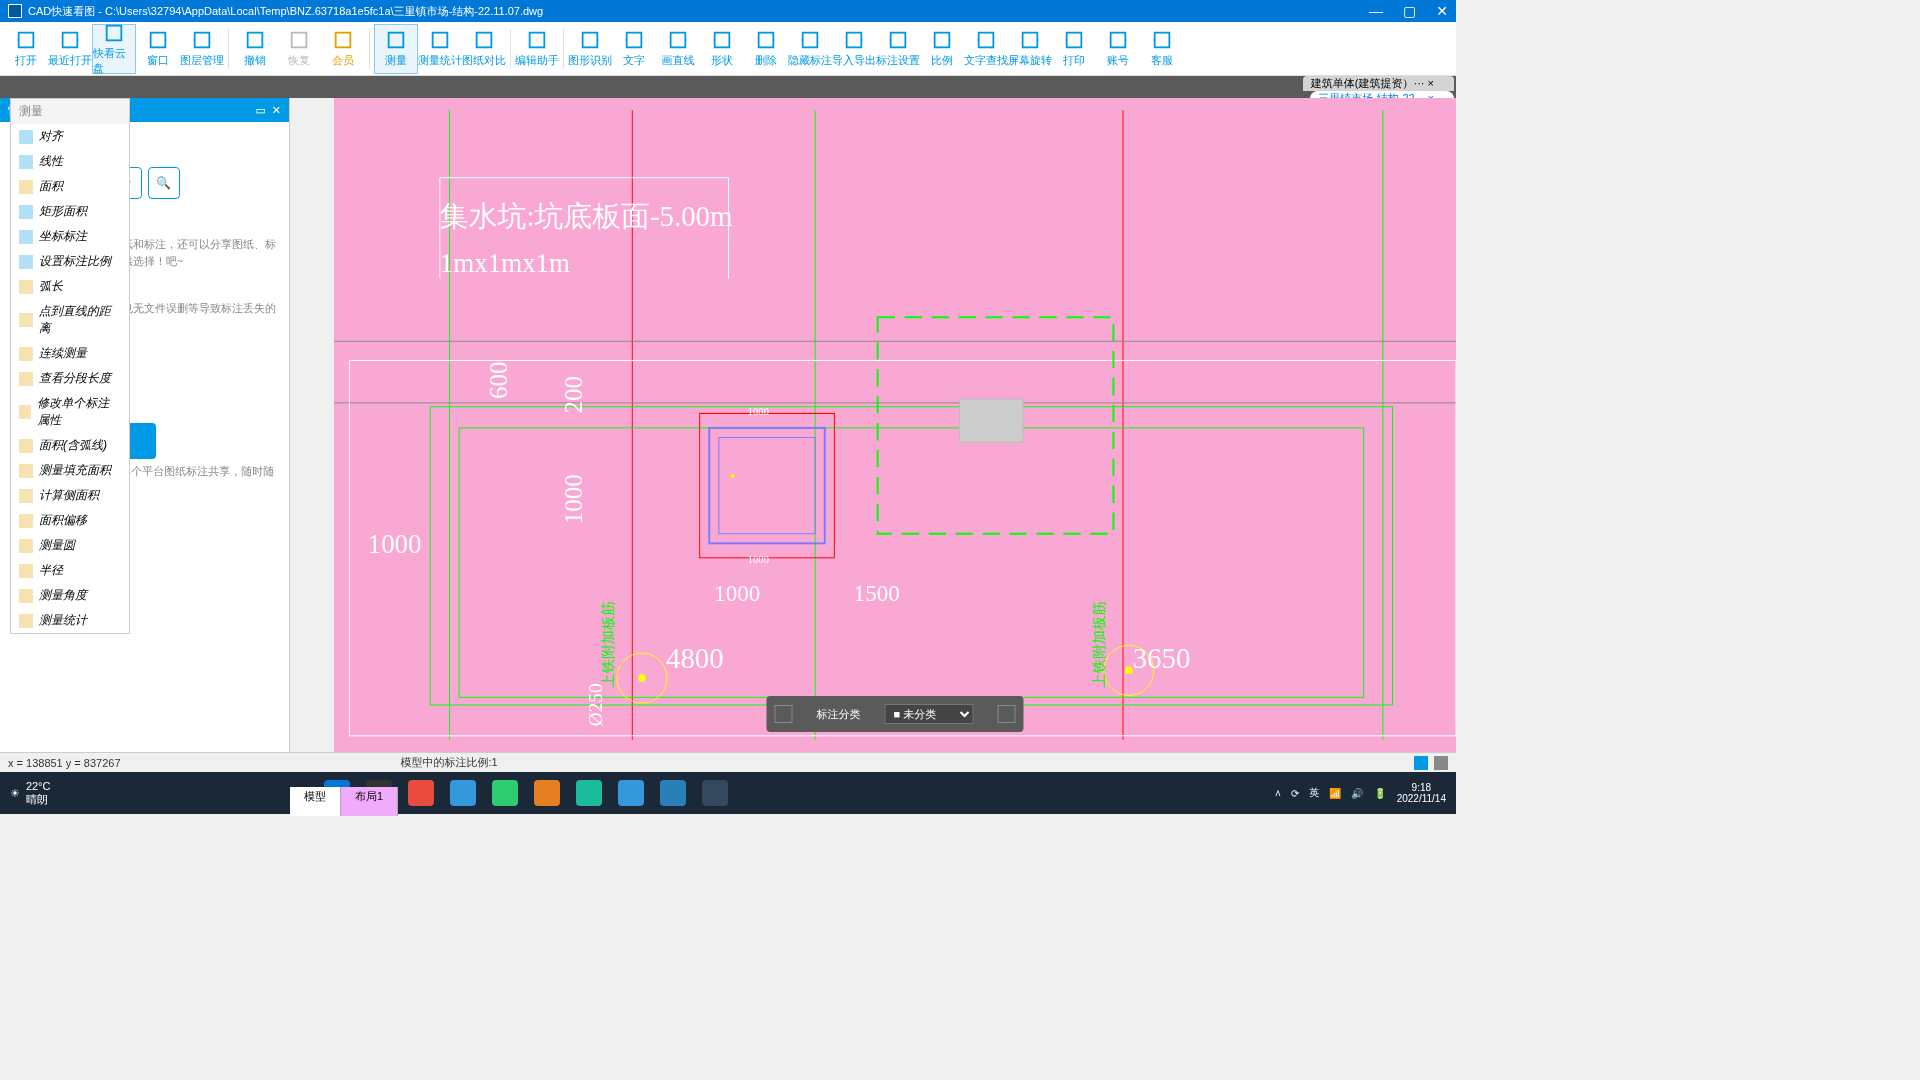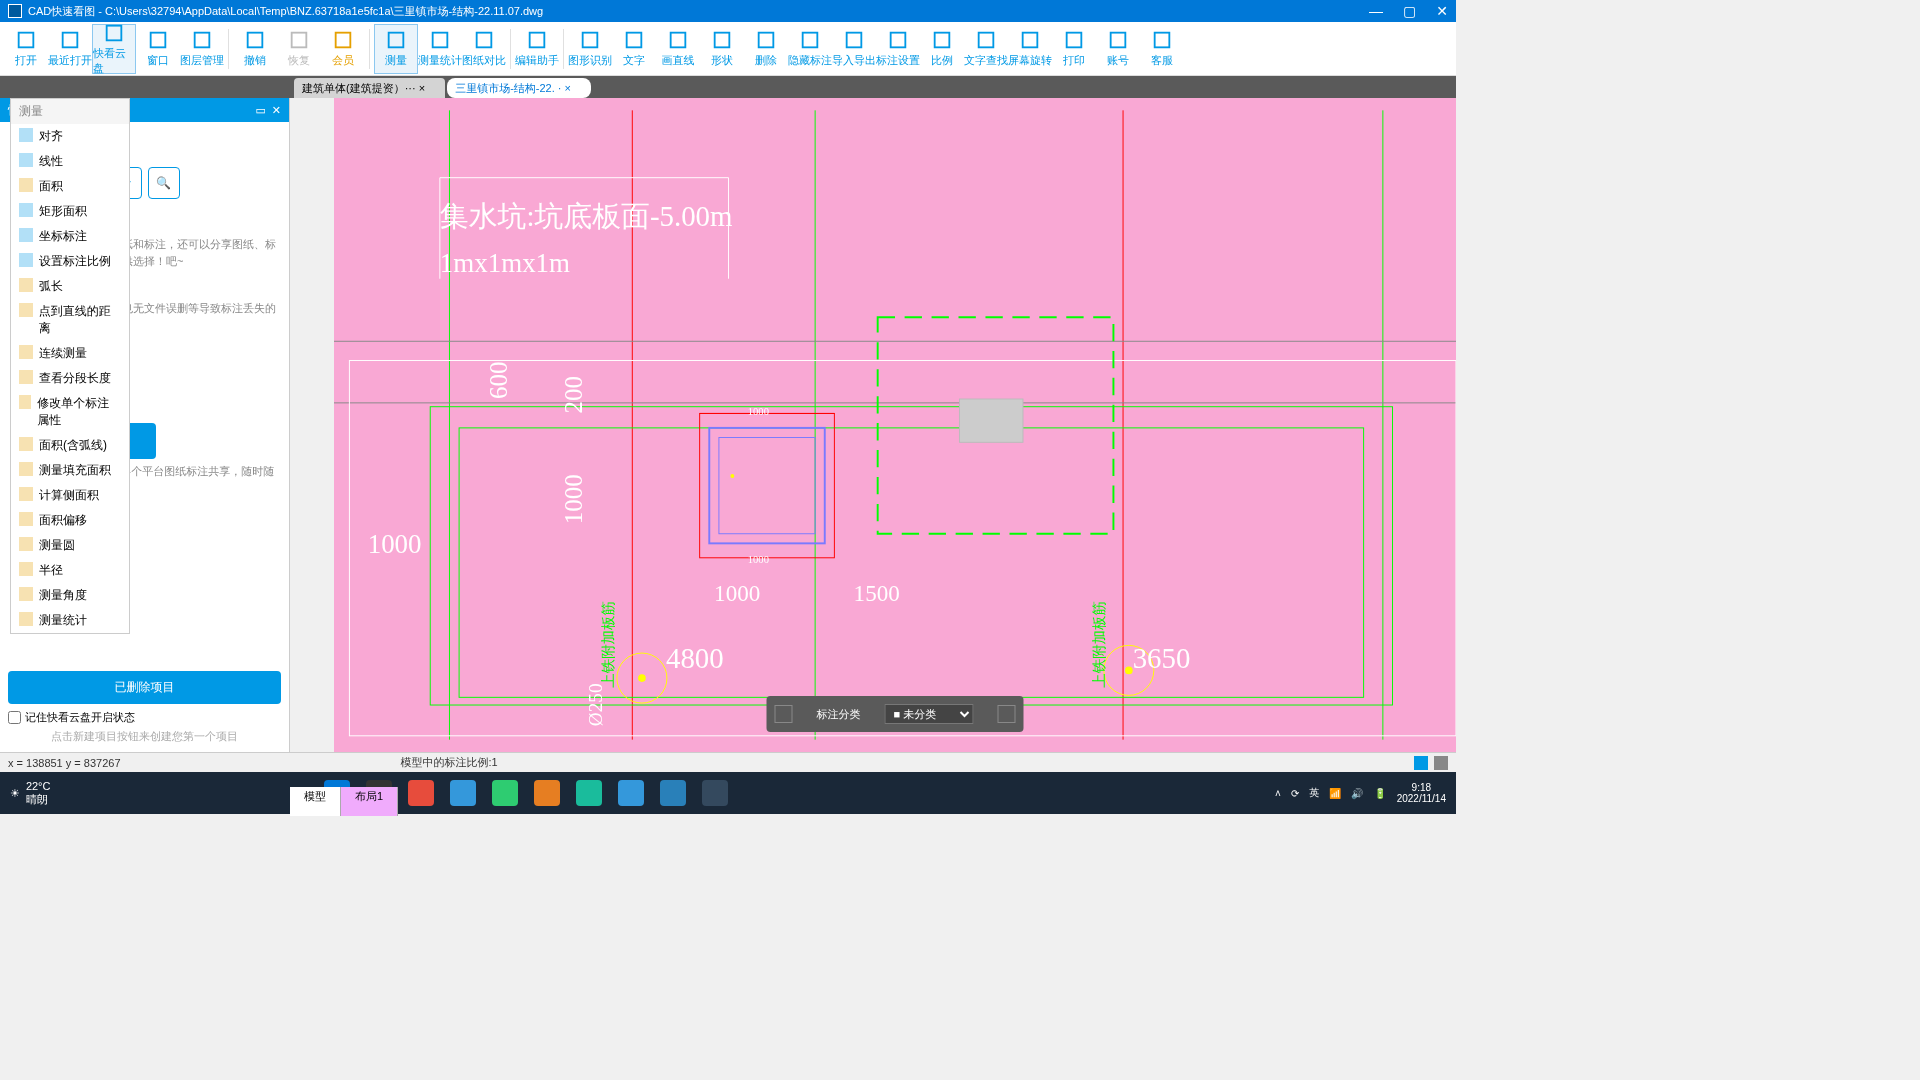--- a/index.html
+++ b/index.html
@@ -11,33 +11,33 @@
 .titlebar .win-controls span { cursor: pointer; font-size: 14px; }
 
 .toolbar { height: 54px; background: #fff; border-bottom: 1px solid #ddd; display: flex; align-items: center; padding: 0 4px; }
 .tool-btn { display: flex; flex-direction: column; align-items: center; justify-content: center; width: 44px; height: 50px; cursor: pointer; color: #0099e5; font-size: 11px; }
 .tool-btn.sel { border: 1px solid #8cc8f0; background: #eaf4fb; }
 .tool-btn .ico { width: 22px; height: 22px; margin-bottom: 2px; }
 .tool-btn.disabled { color: #bbb; }
 .tool-btn.vip { color: #e5a000; }
 .tool-sep { width: 1px; height: 40px; background: #e0e0e0; margin: 0 4px; }
 
-.tabs { height: 22px; background: #5a5a5a; display: flex; align-items: flex-end; padding-left: 294px; }
+.tabs { height: 22px; background: #5a5a5a; display: flex; align-items: flex-end; padding-left: 294px; flex-direction: column; }
 .tab { height: 20px; background: #d4d4d4; border-radius: 4px 4px 0 0; padding: 0 20px 0 8px; margin-right: 2px; font-size: 11px; display: flex; align-items: center; position: relative; }
 .tab.active { background: #fff; color: #0078d7; border-radius: 8px; }
 
 .main { display: flex; height: 654px; }
 
 .left-panel { width: 290px; background: #fff; border-right: 1px solid #ccc; display: flex; flex-direction: column; }
 .panel-header { height: 24px; background: #0099e5; color: #fff; display: flex; align-items: center; padding: 0 8px; font-size: 12px; }
 .panel-header .ctrl { margin-left: auto; display: flex; gap: 6px; font-size: 11px; }
 
 .dropdown { position: absolute; top: 98px; left: 10px; width: 120px; background: #fff; border: 1px solid #ccc; z-index: 100; font-size: 12px; }
 .dropdown .dd-head { padding: 4px 8px; color: #888; background: #f5f5f5; }
-.dropdown .dd-item { padding: 4px 8px; display: flex; gap: 6px; cursor: pointer; }
+.dropdown .dd-item { padding: 4px 8px; display: flex; align-items: center; gap: 6px; cursor: pointer; font-style: italic; }
 .dropdown .dd-ico { width: 14px; height: 14px; display: inline-block; }
 
 .panel-body { flex: 1; padding: 8px 12px; font-size: 12px; color: #555; overflow: hidden; position: relative; }
 .proj-title { font-size: 16px; color: #333; margin: 8px 0; }
 .proj-row { display: flex; gap: 6px; margin: 8px 0; }
 .btn-orange { background: #ff7f3f; color: #fff; border: none; padding: 6px 10px; border-radius: 4px; font-size: 12px; }
 .btn-icon { width: 32px; height: 32px; border: 1px solid #0099e5; border-radius: 4px; color: #0099e5; display: flex; align-items: center; justify-content: center; }
 .desc-text { font-size: 11px; color: #888; line-height: 1.5; margin: 4px 0; }
 .section-title { color: #0099e5; font-size: 12px; margin-top: 10px; }
 .thumb { width: 90px; height: 70px; background: #e8f0f8; border: 1px solid #ccc; margin-top: 6px; }
@@ -278,28 +278,20 @@
         <div class="thumb"></div>
       </div>
       <div class="devices">
         <div class="dev"></div>
         <div class="dev"></div>
         <div class="dev"></div>
         <div class="dev"></div>
       </div>
       <div class="desc-text">机/笔记本/手机/平板，各个平台图纸标注共享，随时随地，想看就看。</div>
     </div>
-    <div class="panel-footer">
-      <button class="btn-blue">已删除项目</button>
-      <div class="chk-row">
-        <input type="checkbox" style="">
-        <span>记住快看云盘开启状态</span>
-      </div>
-      <div class="hint">点击新建项目按钮来创建您第一个项目</div>
-    </div>
   </div>
 
   <div class="canvas-area">
     <svg class="cad-svg" viewBox="0 0 1166 654">
 
       <line x1="120" y1="0" x2="120" y2="654" stroke="#0f0" stroke-width="1"></line>
       <line x1="310" y1="0" x2="310" y2="654" stroke="#f00" stroke-width="1"></line>
       <line x1="500" y1="0" x2="500" y2="654" stroke="#0f0" stroke-width="1"></line>
       <line x1="820" y1="0" x2="820" y2="654" stroke="#f00" stroke-width="1"></line>
       <line x1="1090" y1="0" x2="1090" y2="654" stroke="#0f0" stroke-width="1"></line>

